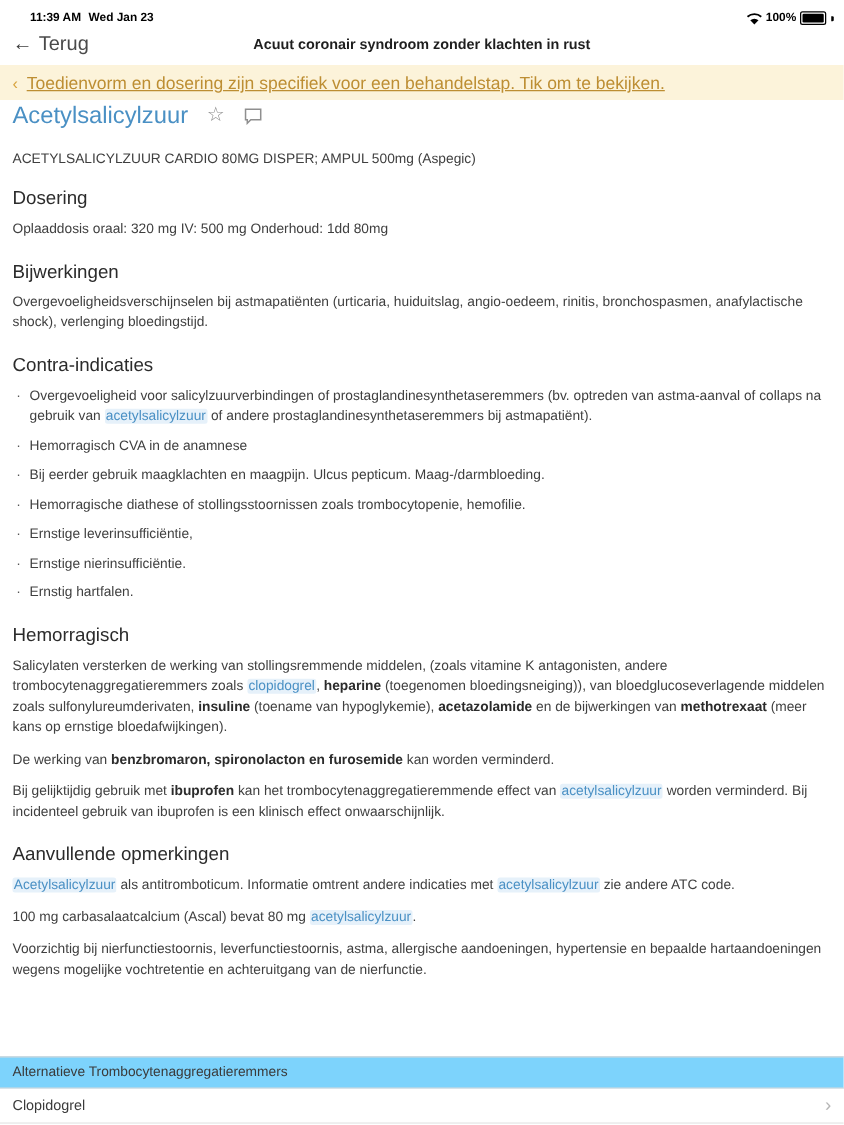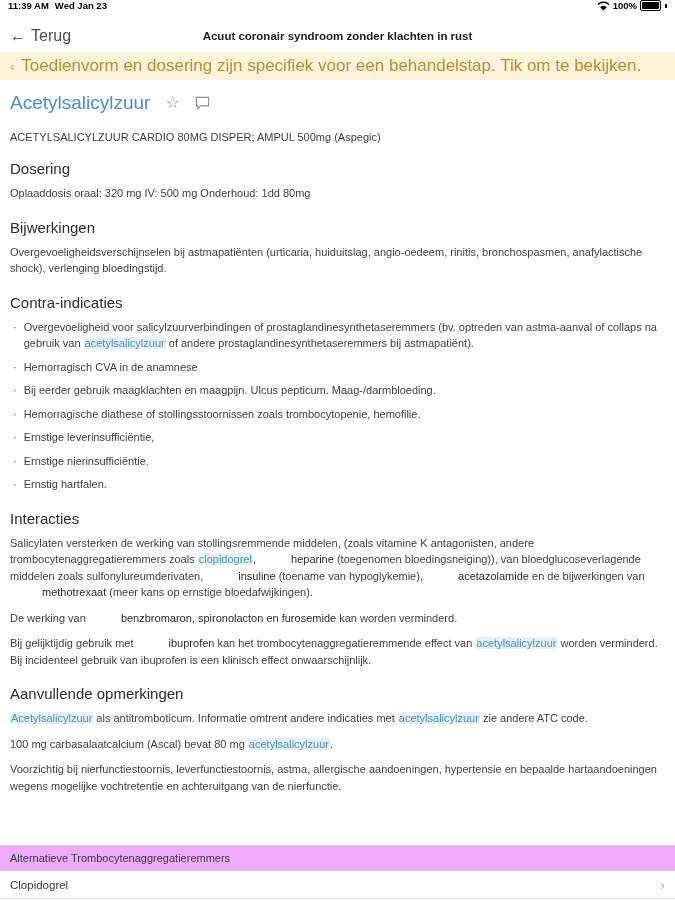--- a/index.html
+++ b/index.html
@@ -3,61 +3,61 @@
 <meta charset="utf-8">
 <style>
   html,body{margin:0;padding:0;}
   body{width:675px;height:900px;overflow:hidden;background:#fff;
        font-family:"Liberation Sans",sans-serif;color:#3f3f3f;}
   .app{position:relative;width:675px;height:900px;overflow:hidden;background:#fff;
        display:flex;flex-direction:column;}
 
   
   .status-bar{flex:0 0 20px;height:20px;display:flex;justify-content:space-between;
-              align-items:flex-start;padding:0 8px;font-size:9.5px;color:#000;}
+              align-items:flex-end;padding:0 8px;font-size:9.5px;color:#000;margin-left:16px;}
   .sb-left{display:flex;gap:6px;font-weight:bold;}
   .sb-right{display:flex;align-items:center;gap:3px;font-weight:bold;}
   .battery{width:19px;height:9px;border:1px solid #000;border-radius:2px;position:relative;}
   .battery-fill{position:absolute;top:1px;left:1px;right:1px;bottom:1px;background:#000;border-radius:1px;}
   .battery-cap{width:2px;height:4px;background:#000;border-radius:0 1px 1px 0;margin-left:1px;}
 
   
   .nav-bar{flex:0 0 32px;height:32px;display:flex;align-items:center;position:relative;
            padding:0 10px;background:#fff;}
   .back-button{display:flex;align-items:center;gap:5px;z-index:2;cursor:pointer;}
   .back-arrow{font-size:16px;color:#3c3c3c;line-height:1;}
   .back-label{font-size:16px;color:#4a4a4a;text-align:right;}
   .nav-title{position:absolute;left:90px;right:90px;text-align:center;font-size:11.5px;
              font-weight:bold;color:#1f1f1f;white-space:nowrap;overflow:hidden;}
 
   
   .banner{flex:0 0 28px;height:28px;background:#fcf3da;display:flex;align-items:center;
           gap:7px;padding:0 10px;cursor:pointer;}
   .banner-chevron{color:#d8a33e;font-size:13px;line-height:1;}
-  .banner-text{color:#bd8e33;font-size:17px;}
+  .banner-text{color:#bd8e33;font-size:14px;text-decoration:underline;}
 
   
-  .main{flex:1 1 auto;overflow:hidden;padding:12px 10px 0 10px;}
+  .main{flex:1 1 auto;overflow:hidden;padding:2px 10px 0 10px;}
   .drug-title-row{display:flex;align-items:center;gap:15px;}
   .drug-title{font-size:19px;font-weight:normal;color:#4a90c4;margin:0;}
   .star-icon{font-size:16px;color:#8f8f8f;cursor:pointer;line-height:1;}
   .comment-icon{cursor:pointer;line-height:0;}
   .drug-subtitle{margin-top:17px;font-size:11px;color:#3f3f3f;}
 
   .section-heading{margin:17px 0 8px 0;font-size:15px;font-weight:normal;color:#2b2b2b;}
   .body-paragraph{font-size:11px;line-height:1.5;color:#3f3f3f;margin:0 0 9px 0;}
   .bullet-item{display:flex;gap:7px;margin:0 0 7px 3px;font-size:11px;line-height:1.5;color:#3f3f3f;}
   .bullet-dot{flex:0 0 auto;color:#555;}
   .drug-link{color:#4a90c4;background:#e6f1fa;border-radius:2px;padding:0 1px;
              text-decoration:none;cursor:pointer;}
-  .seg-bold{font-weight:normal;color:#2b2b2b;margin-left:32px;}
+  .seg-bold{font-weight:bold;color:#2b2b2b;}
 
   
   .alt-section{position:absolute;left:0;right:0;top:845px;background:#fff;}
-  .alt-header{background:#f0abfc;border-top:1px solid #d9d9d9;border-bottom:1px solid #d9d9d9;
+  .alt-header{background:#7dd3fc;border-top:1px solid #d9d9d9;border-bottom:1px solid #d9d9d9;
               padding:6px 10px;font-size:11px;color:#3a3a3a;}
   .alt-row{display:flex;justify-content:space-between;align-items:center;background:#fff;
            border-bottom:1px solid #e2e2e2;padding:6px 10px;font-size:11.5px;color:#3a3a3a;
            cursor:pointer;}
   .alt-chevron{color:#b5b5b5;font-size:15px;line-height:1;}
 </style>
 </head>
 <body>
 
 <div class="app">
@@ -134,21 +134,21 @@
           <span><span>Ernstige leverinsufficiëntie,</span></span>
         </div>
         <div class="bullet-item">
           <span class="bullet-dot">·</span>
           <span><span>Ernstige nierinsufficiëntie.</span></span>
         </div>
         <div class="bullet-item">
           <span class="bullet-dot">·</span>
           <span><span>Ernstig hartfalen.</span></span>
         </div>
-        <h2 class="section-heading">Interacties</h2>
+        <h2 class="section-heading">Hemorragisch</h2>
         <p class="body-paragraph"><span>Salicylaten versterken de werking van stollingsremmende middelen, (zoals vitamine K antagonisten, andere trombocytenaggregatieremmers zoals </span><a class="drug-link">clopidogrel</a><span>, </span><span class="seg-bold">heparine</span><span> (toegenomen bloedingsneiging)), van bloedglucoseverlagende middelen zoals sulfonylureumderivaten, </span><span class="seg-bold">insuline</span><span> (toename van hypoglykemie), </span><span class="seg-bold">acetazolamide</span><span> en de bijwerkingen van </span><span class="seg-bold">methotrexaat</span><span> (meer kans op ernstige bloedafwijkingen).</span></p>
         <p class="body-paragraph"><span>De werking van </span><span class="seg-bold">benzbromaron, spironolacton en furosemide</span><span> kan worden verminderd.</span></p>
         <p class="body-paragraph"><span>Bij gelijktijdig gebruik met </span><span class="seg-bold">ibuprofen</span><span> kan het trombocytenaggregatieremmende effect van </span><a class="drug-link">acetylsalicylzuur</a><span> worden verminderd. Bij incidenteel gebruik van ibuprofen is een klinisch effect onwaarschijnlijk.</span></p>
         <h2 class="section-heading">Aanvullende opmerkingen</h2>
         <p class="body-paragraph"><a class="drug-link">Acetylsalicylzuur</a><span> als antitromboticum. Informatie omtrent andere indicaties met </span><a class="drug-link">acetylsalicylzuur</a><span> zie andere ATC code.</span></p>
         <p class="body-paragraph"><span>100 mg carbasalaatcalcium (Ascal) bevat 80 mg </span><a class="drug-link">acetylsalicylzuur</a><span>.</span></p>
         <p class="body-paragraph"><span>Voorzichtig bij nierfunctiestoornis, leverfunctiestoornis, astma, allergische aandoeningen, hypertensie en bepaalde hartaandoeningen wegens mogelijke vochtretentie en achteruitgang van de nierfunctie.</span></p>
       </div>
   </div>
 

